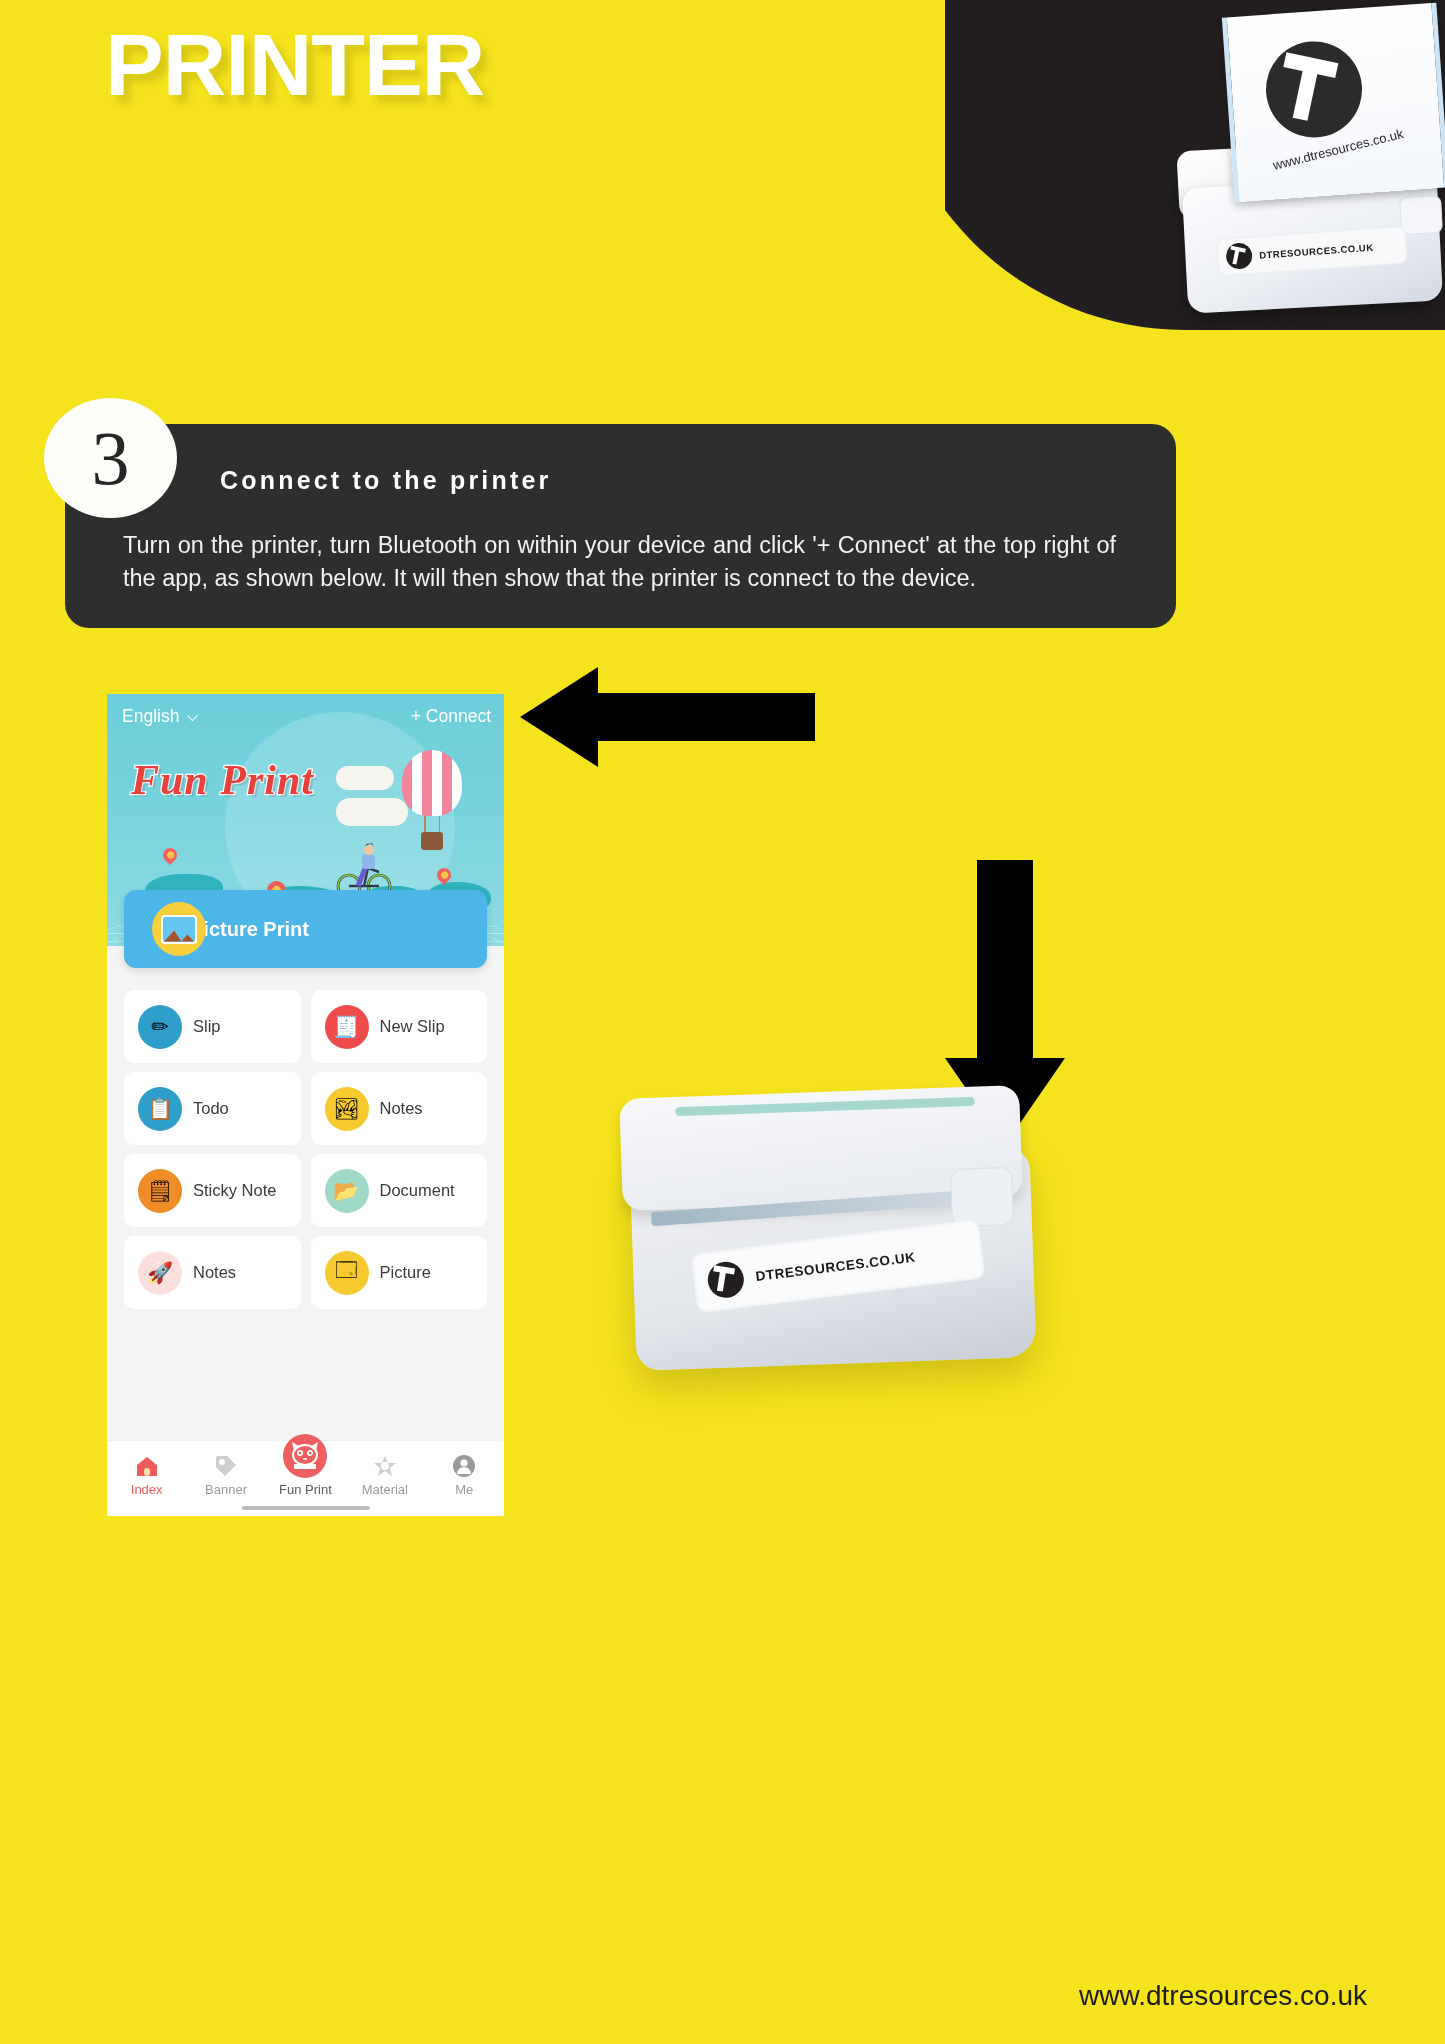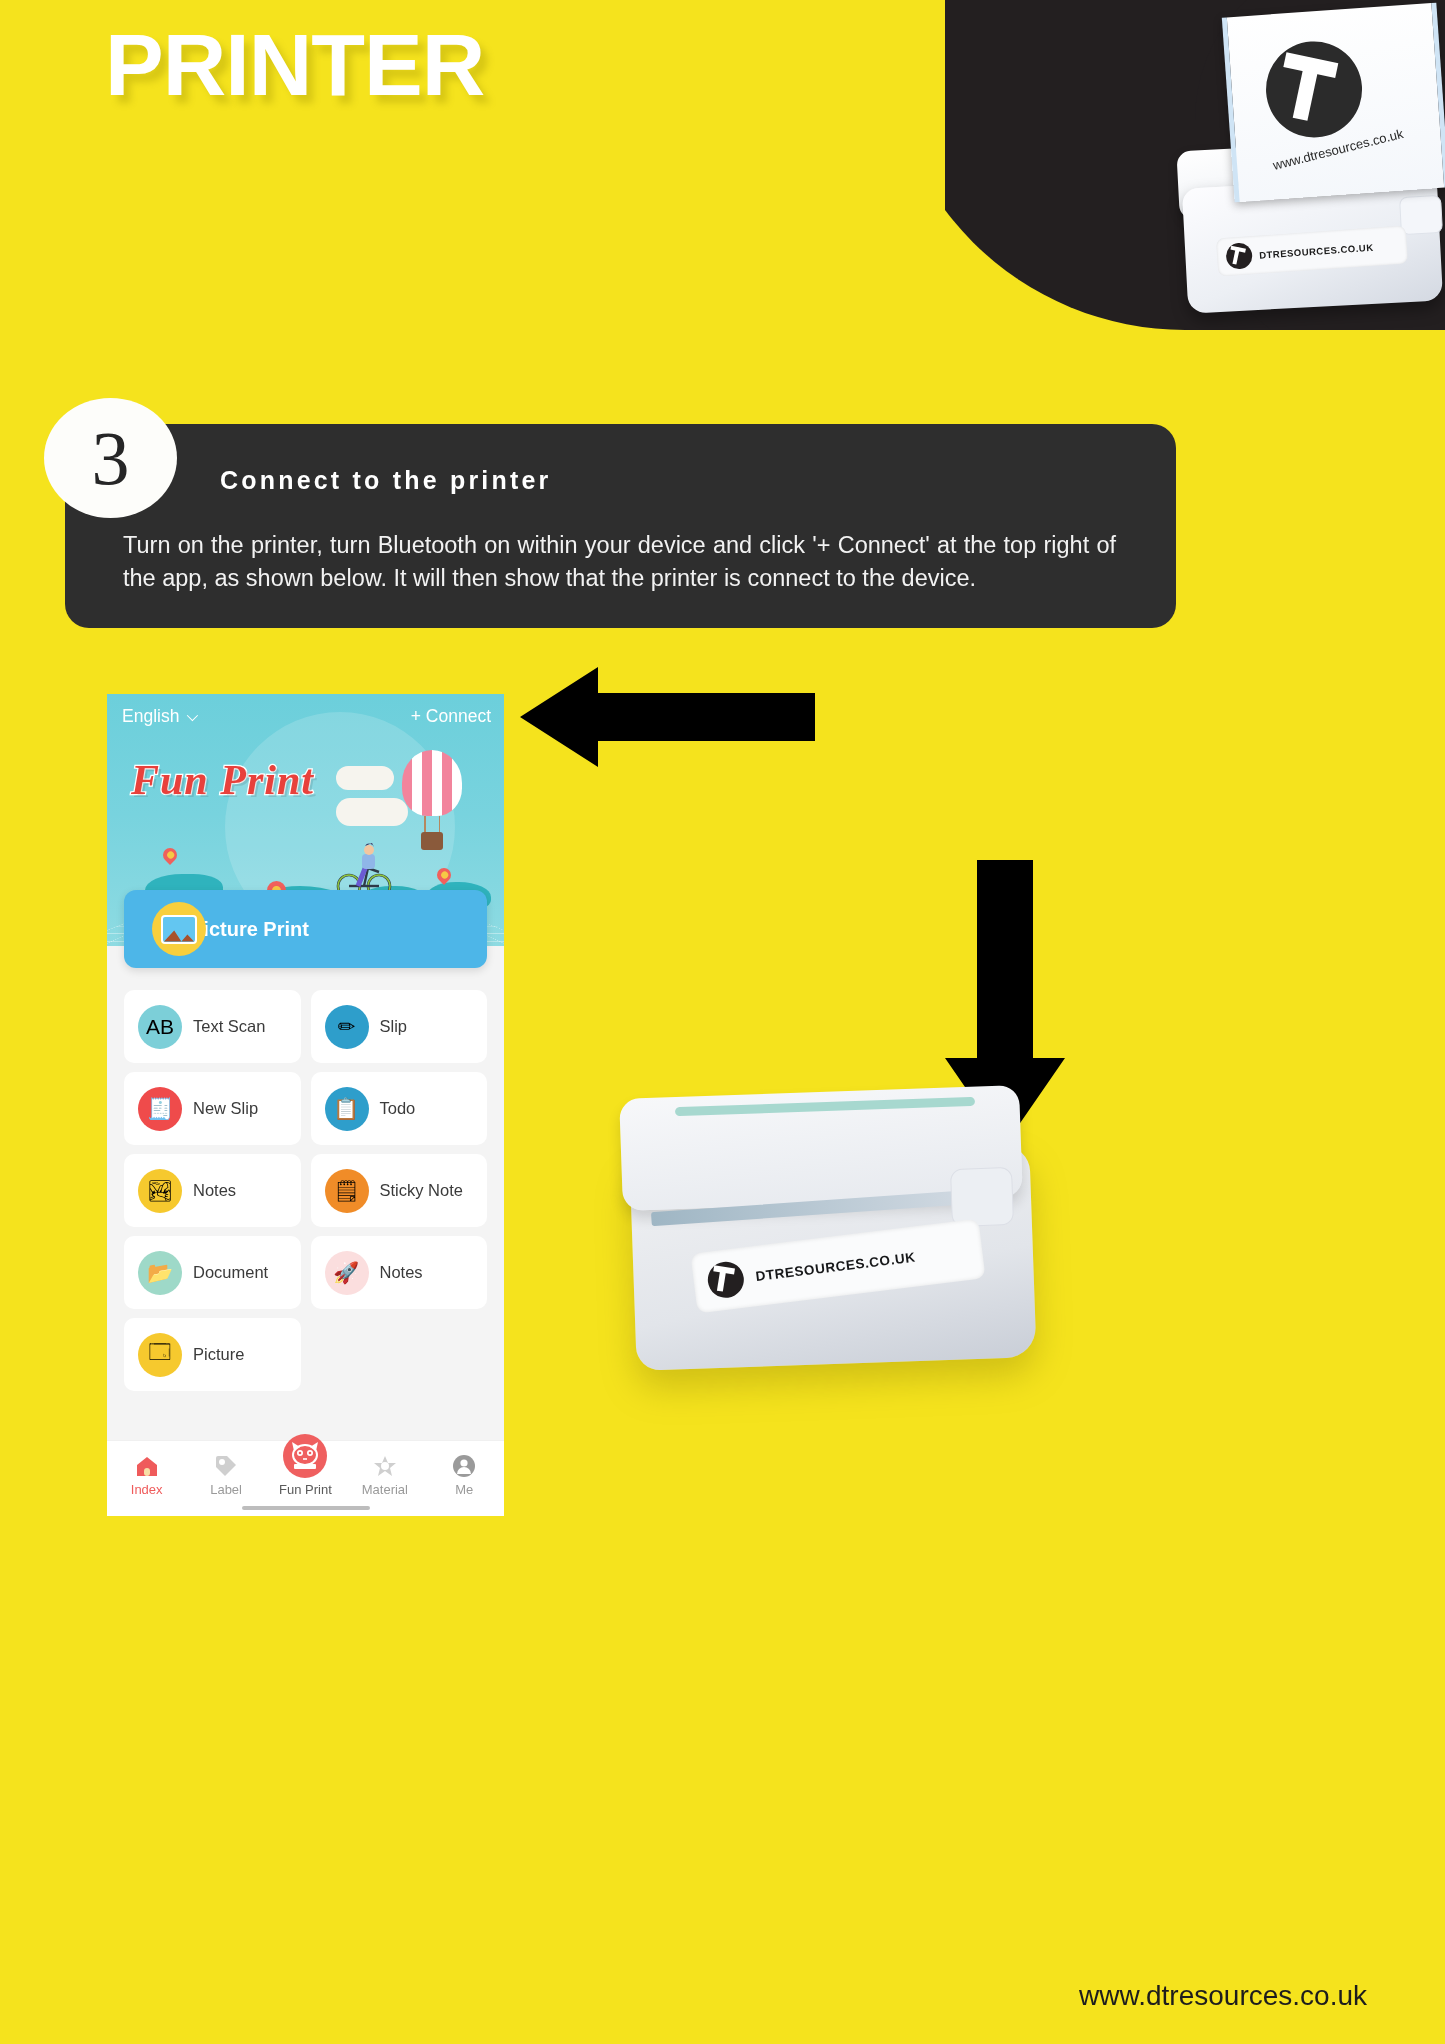--- a/index.html
+++ b/index.html
@@ -405,24 +405,20 @@
 
   <div class="ph-picbar">
     <div class="pic-icon">
       <div class="pic-icon-inner"></div>
     </div>
     <span>Picture Print</span>
   </div>
 
   <div class="ph-tiles">
       <div class="tile">
-        <div class="tile-ico" style="background: rgb(124, 207, 216);">AB</div>
-        <div class="tile-lbl">Text Scan</div>
-      </div>
-      <div class="tile">
         <div class="tile-ico" style="background: rgb(46, 158, 203);">✏</div>
         <div class="tile-lbl">Slip</div>
       </div>
       <div class="tile">
         <div class="tile-ico" style="background: rgb(239, 75, 75);">🧾</div>
         <div class="tile-lbl">New Slip</div>
       </div>
       <div class="tile">
         <div class="tile-ico" style="background: rgb(46, 158, 203);">📋</div>
         <div class="tile-lbl">Todo</div>
@@ -459,21 +455,21 @@
         </div>
         <div class="nav-lbl">Index</div>
       </div>
       <div class="nav-item">
         <div class="nav-ico">
           <svg width="24" height="24" viewBox="0 0 24 24">
             <path d="M13 2 L22 11 L11 22 L2 13 L2 4 a2 2 0 0 1 2 -2 Z" fill="#cfcfcf"></path>
             <circle cx="8" cy="8" r="3" fill="#ffffff"></circle>
           </svg>
         </div>
-        <div class="nav-lbl">Label</div>
+        <div class="nav-lbl">Banner</div>
       </div>
       <div class="nav-item center">
         <div class="nav-ico">
           <div class="nav-cat">
             <svg width="34" height="34" viewBox="0 0 34 34">
               <path d="M6 12 L4 3 L12 8 Z" fill="#fff"></path>
               <path d="M28 12 L30 3 L22 8 Z" fill="#fff"></path>
               <ellipse cx="17" cy="16" rx="12" ry="10" fill="none" stroke="#fff" stroke-width="2"></ellipse>
               <circle cx="12" cy="14" r="3" fill="#fff"></circle>
               <circle cx="22" cy="14" r="3" fill="#fff"></circle>

